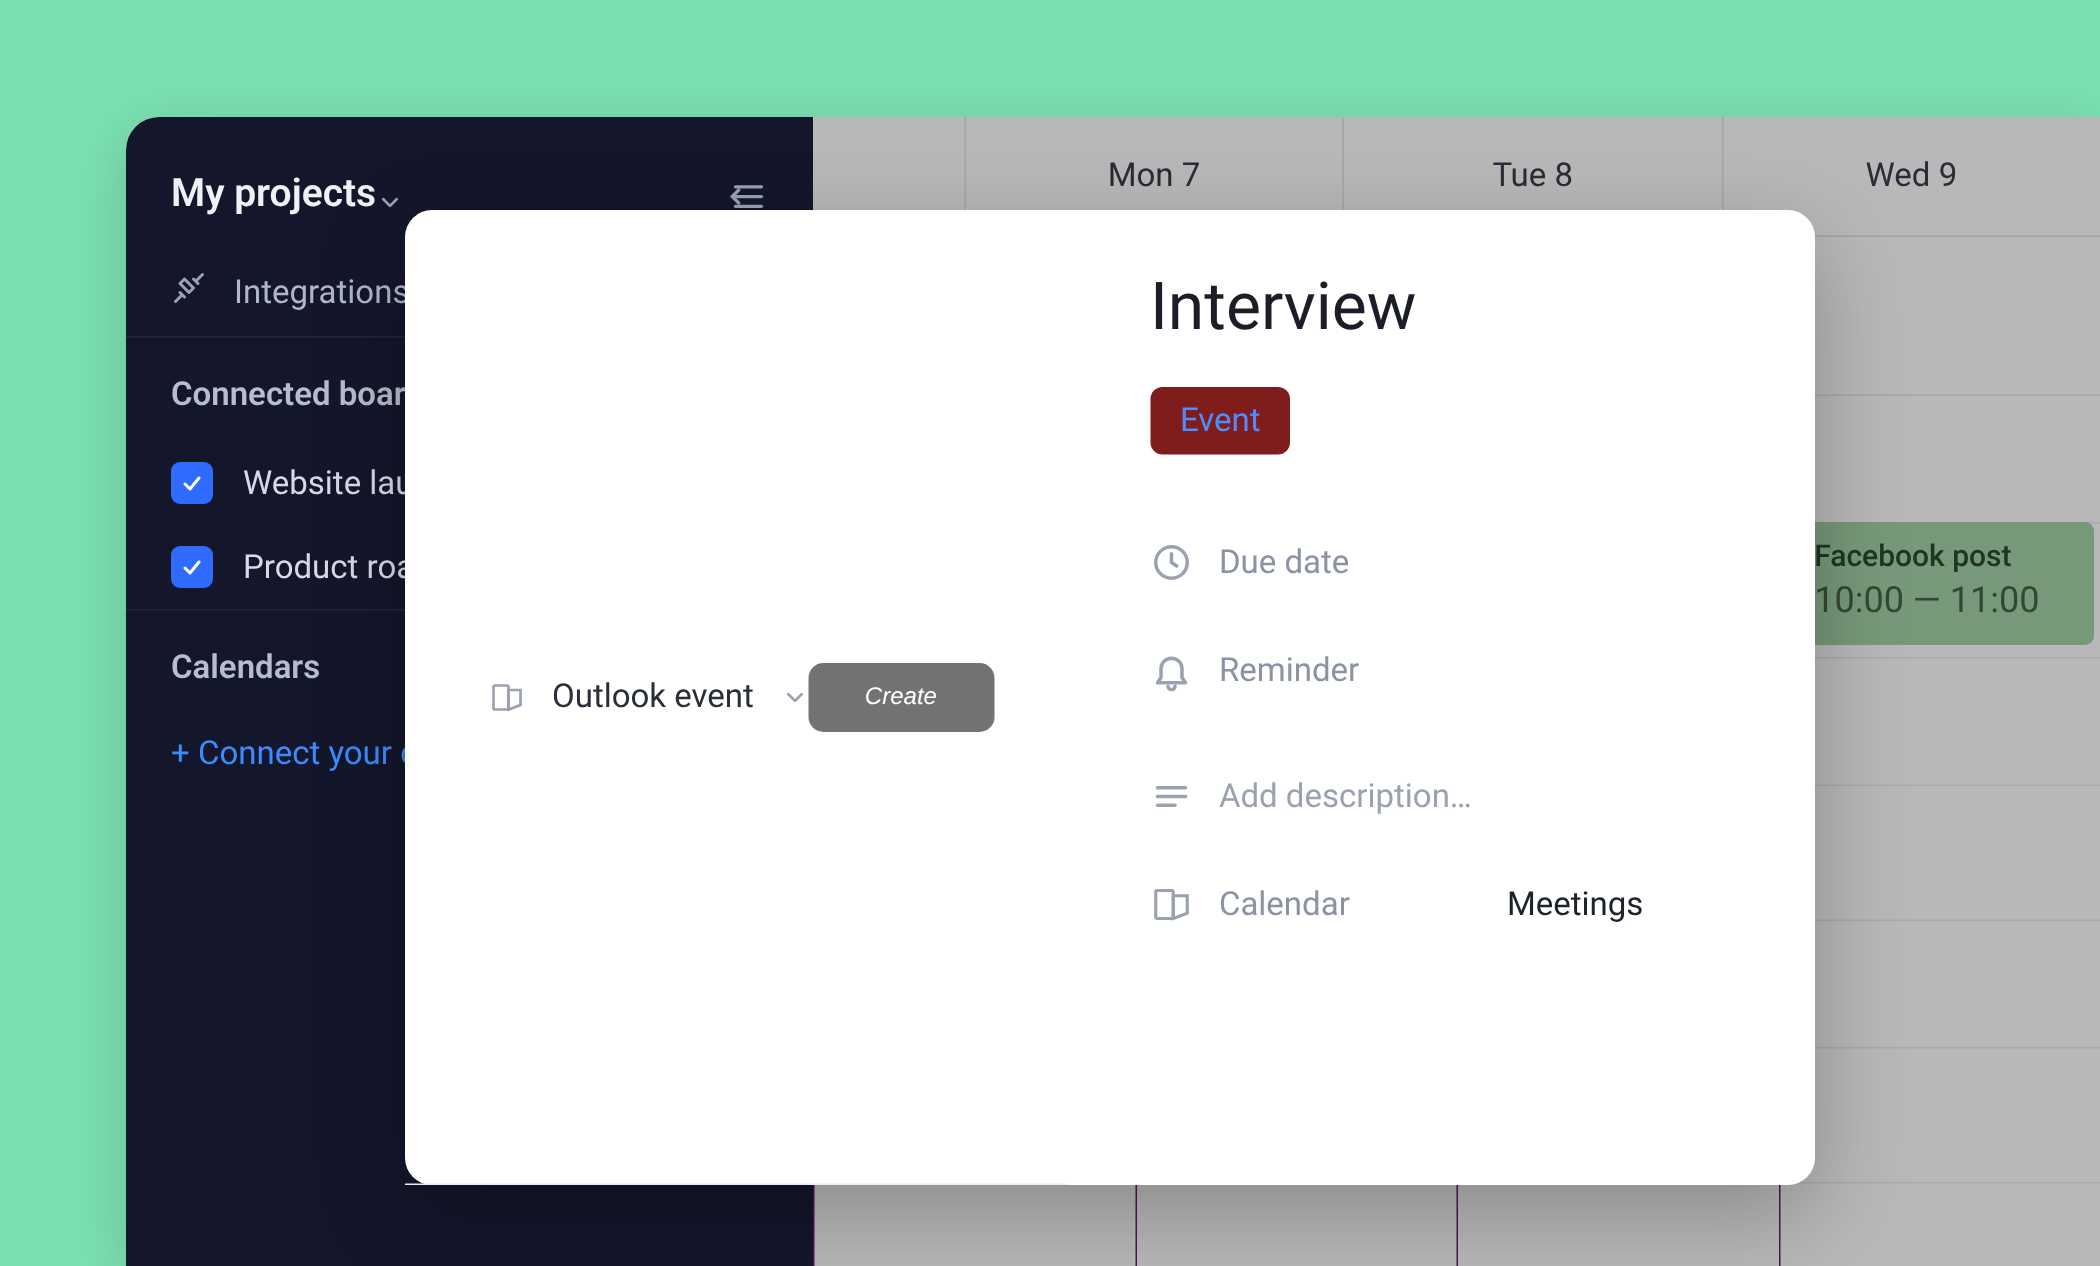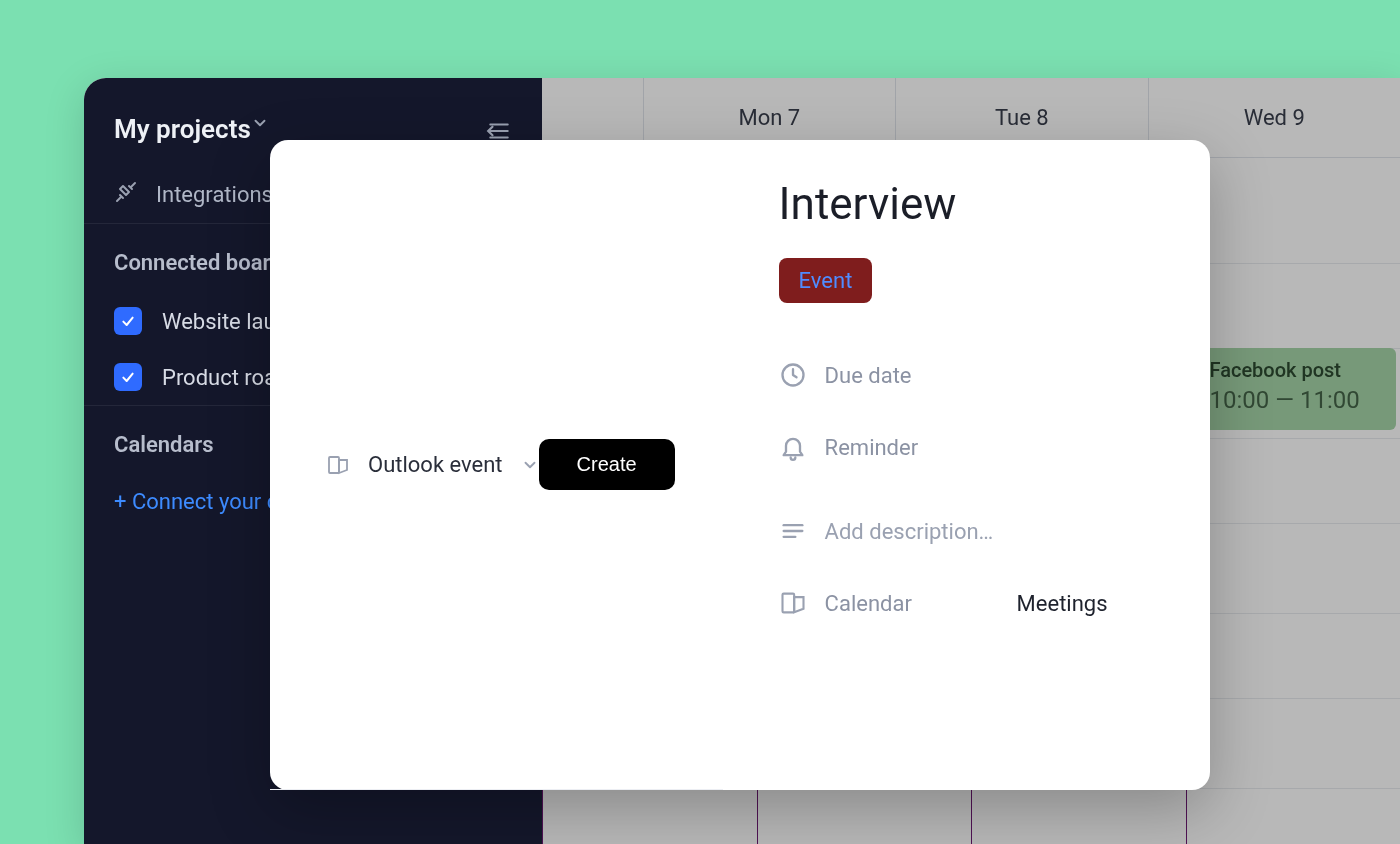--- a/index.html
+++ b/index.html
@@ -32,21 +32,21 @@
       flex-shrink: 0;
     }
     .sidebar-header {
       display: flex;
       align-items: center;
       justify-content: space-between;
       padding: 14px 30px 22px 30px;
     }
     .sidebar-title-wrap {
       display: flex;
-      align-items: flex-start;
+      align-items: flex-end;
     }
     .sidebar-title {
       font-size: 26px;
       font-weight: 600;
       color: #eef1f6;
     }
     .chevron-down {
       width: 18px; height: 18px;
       display: inline-flex; align-items: center; justify-content: center;
     }
@@ -178,28 +178,29 @@
       align-items: center;
       gap: 18px;
       font-size: 22px;
       color: #2a2e3a;
       cursor: pointer;
     }
     .outlook-icon {
       width: 24px; height: 24px;
     }
     .create-btn {
-      background: #000000;
+      background: #737373;
       color: #fff;
-      font-size: 20px;
+      font-size: 16px;
       font-weight: 500;
       border: none;
       border-radius: 10px;
       padding: 14px 38px;
       cursor: pointer;
+      font-style: italic;
     }
     .modal-body {
       padding: 38px 56px 20px 56px;
     }
     .event-title {
       font-size: 44px;
       font-weight: 400;
       color: #1b1e28;
       margin-bottom: 28px;
     }

